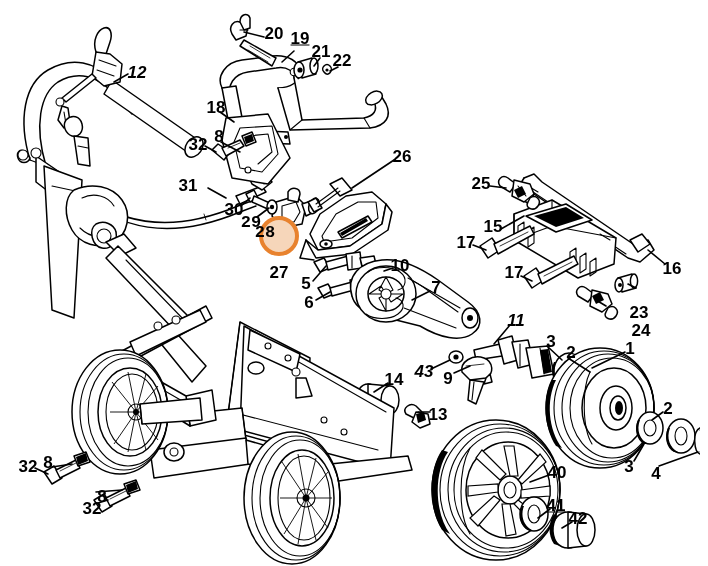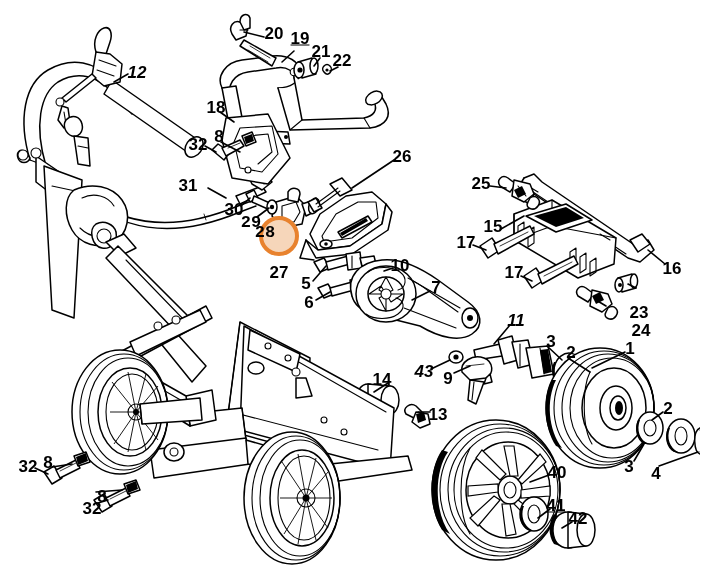--- a/index.html
+++ b/index.html
@@ -493,21 +493,21 @@
       <div class="callout" style="left: 306px; top: 283px;">5</div>
       <div class="callout" style="left: 309px; top: 302px;">6</div>
       <div class="callout" style="left: 400px; top: 265px;">10</div>
       <div class="callout" style="left: 436px; top: 287px;">7</div>
       <div class="callout" style="left: 516px; top: 320px; font-style: italic;">11</div>
       <div class="callout" style="left: 551px; top: 341px;">3</div>
       <div class="callout" style="left: 571px; top: 352px;">2</div>
       <div class="callout" style="left: 630px; top: 348px;">1</div>
       <div class="callout" style="left: 424px; top: 371px; font-style: italic;">43</div>
       <div class="callout" style="left: 448px; top: 378px;">9</div>
-      <div class="callout" style="left: 382px; top: 379px;">14</div>
+      <div class="callout" style="left: 394px; top: 379px;">14</div>
       <div class="callout" style="left: 438px; top: 414px;">13</div>
       <div class="callout" style="left: 668px; top: 408px;">2</div>
       <div class="callout" style="left: 629px; top: 466px;">3</div>
       <div class="callout" style="left: 656px; top: 473px;">4</div>
       <div class="callout" style="left: 557px; top: 472px;">40</div>
       <div class="callout" style="left: 556px; top: 505px; text-decoration: underline;">41</div>
       <div class="callout" style="left: 578px; top: 518px;">42</div>
       <div class="callout" style="left: 28px; top: 466px;">32</div>
       <div class="callout" style="left: 48px; top: 462px;">8</div>
       <div class="callout" style="left: 102px; top: 496px;">8</div>

